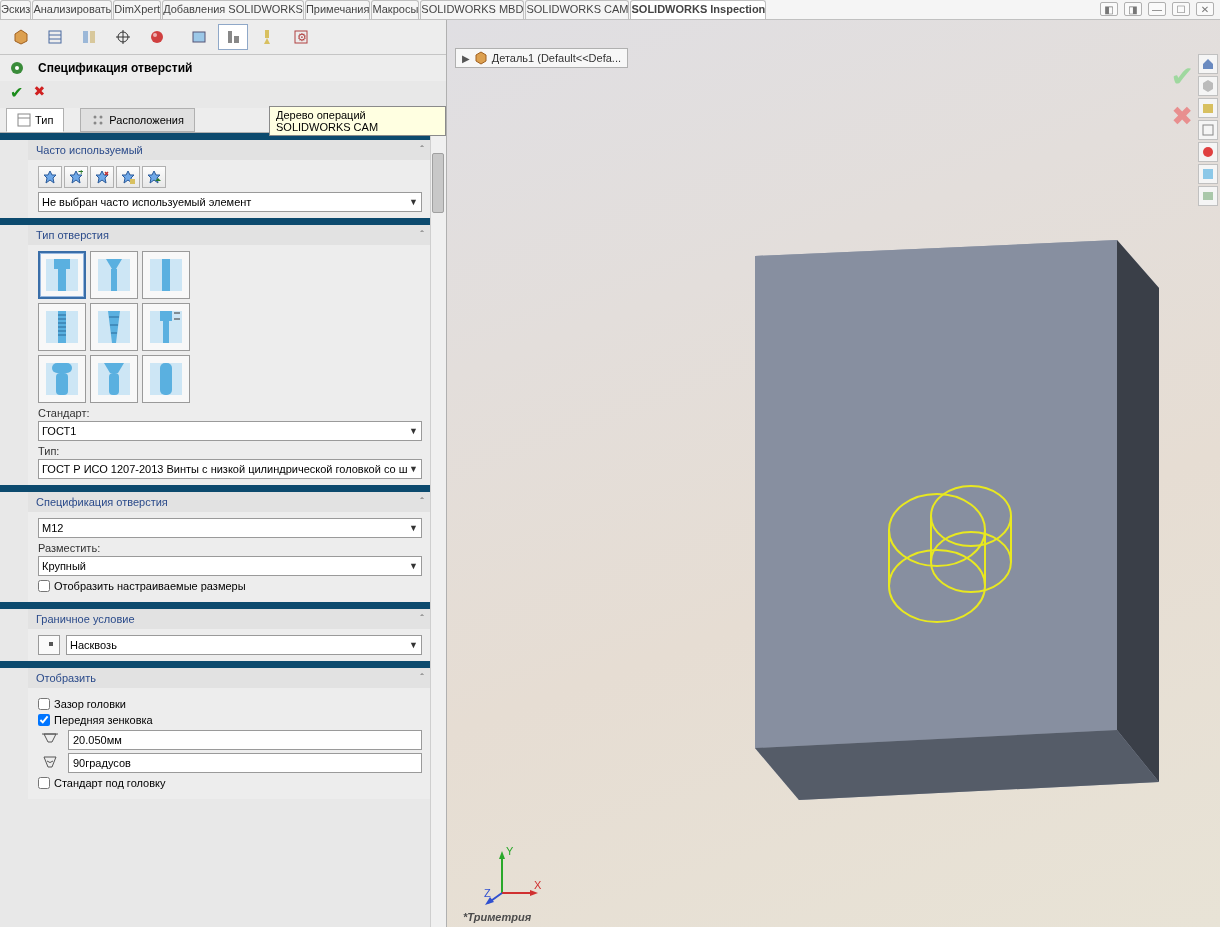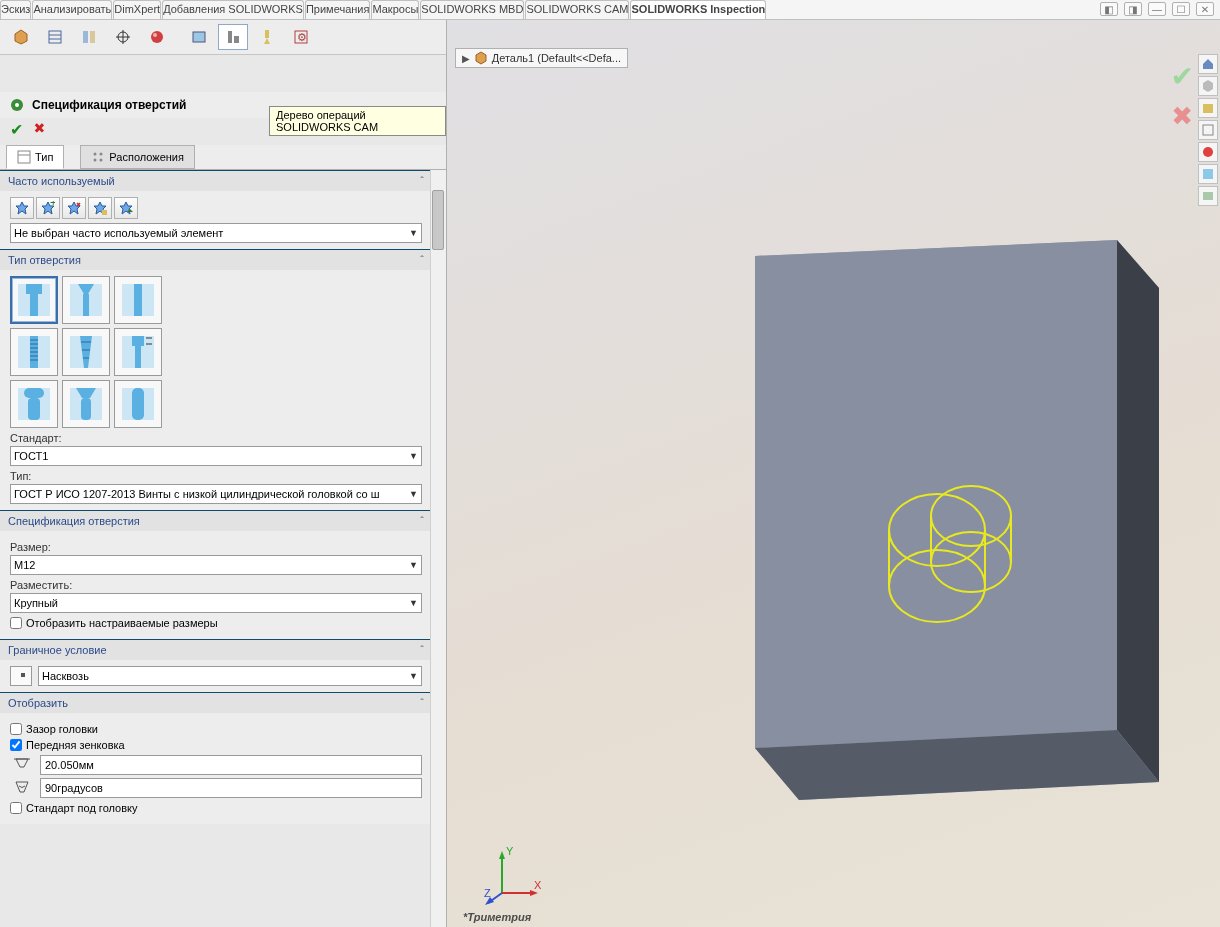--- a/index.html
+++ b/index.html
@@ -10,32 +10,32 @@
 .wincontrols{position:absolute;right:6px;top:2px;display:flex;gap:6px;}
 .wincontrols div{width:18px;height:14px;border:1px solid #b0b0b0;display:flex;align-items:center;justify-content:center;cursor:pointer;font-size:10px;color:#777;background:#fafafa;border-radius:2px;}
 .viewtoolbar{position:absolute;left:627px;top:26px;display:flex;gap:6px;align-items:center;}
 .viewtoolbar .vb{width:22px;height:22px;display:flex;align-items:center;justify-content:center;cursor:pointer;}
 .mainrow{display:flex;height:calc(100% - 20px);}
 .leftpanel{width:447px;background:#e8e8e8;border-right:1px solid #b0b0b0;display:flex;flex-direction:column;position:relative;}
 .icon-toolbar{display:flex;gap:4px;padding:4px 6px;background:#ededed;border-bottom:1px solid #c5c5c5;}
 .icon-toolbar .tb{width:30px;height:26px;border:1px solid transparent;display:flex;align-items:center;justify-content:center;cursor:pointer;font-size:14px;}
 .icon-toolbar .tb.pressed{background:#fff;border:1px solid #8fa8c8;}
 .tooltip{position:absolute;left:269px;top:86px;background:#ffffe1;border:1px solid #8a8a8a;padding:2px 6px;font-size:11px;z-index:50;}
-.pm-title{display:flex;align-items:center;gap:6px;padding:4px 8px;background:#ededed;margin-top:37px;}
+.pm-title{display:flex;align-items:center;gap:12px;padding:4px 8px;background:#ededed;}
 .pm-title b{font-size:12px;}
 .accept-row{display:flex;gap:10px;padding:2px 10px 6px;}
 .accept-row .chk{color:#1a8c1a;font-size:16px;cursor:pointer;}
 .accept-row .x{color:#d02020;font-size:14px;cursor:pointer;}
 .inner-tabs{display:flex;gap:16px;padding:0 6px;background:#ededed;}
 .itab{padding:4px 10px;border:1px solid #b0b0b0;background:#e0e0e0;cursor:pointer;display:flex;align-items:center;gap:4px;}
 .itab.active{background:#fff;border-bottom:1px solid #fff;}
 .scrollwrap{flex:1;overflow-y:auto;border-top:1px solid #b0b0b0;padding-right:14px;position:relative;}
 .scrollbar{position:absolute;right:0;top:0;width:16px;height:100%;background:#f0f0f0;border-left:1px solid #cfcfcf;}
 .scrollthumb{position:absolute;right:2px;top:20px;width:12px;height:60px;background:#c8c8c8;border:1px solid #a0a0a0;border-radius:2px;}
-.section{border-top:1px solid #0c4a6e;}
+.section{border-top:7px solid #0c4a6e;padding-left:28px;}
 .section-h{display:flex;justify-content:space-between;align-items:center;padding:4px 8px;background:#e2e2e2;color:#2a4a8a;font-size:11px;cursor:pointer;}
 .section-h .chev{color:#666;font-size:11px;}
 .section-body{padding:6px 10px;background:#ededed;}
 .fav-row{display:flex;gap:2px;margin-bottom:4px;}
 .fav-row button{width:24px;height:22px;border:1px solid #b0b0b0;background:linear-gradient(#fdfdfd,#e8e8e8);cursor:pointer;display:flex;align-items:center;justify-content:center;}
 select,.combo{width:100%;height:20px;border:1px solid #9a9a9a;background:#fff;font-size:11px;padding:0 3px;}
 .combo{display:flex;align-items:center;justify-content:space-between;cursor:pointer;text-align:right;}
 .combo .arr{font-size:9px;color:#333;}
 .hole-grid{display:flex;flex-wrap:wrap;gap:4px;max-width:180px;}
 .hole-btn{width:48px;height:48px;border:1px solid #9a9a9a;background:#f8f8f8;cursor:pointer;display:flex;align-items:center;justify-content:center;}
@@ -380,21 +380,20 @@
             </div>
         </div>
       </div>
 
       <div class="section">
         <div class="section-h">
             <span>Спецификация отверстия</span>
             <span class="chev">ˆ</span>
           </div>
         <div class="section-body">
-          <div class="lbl">Размер:</div>
           <div class="combo">
               <span>М12</span>
               <span class="arr">▼</span>
             </div>
           <div class="lbl">Разместить:</div>
           <div class="combo">
               <span>Крупный</span>
               <span class="arr">▼</span>
             </div>
           <label class="chkrow">

